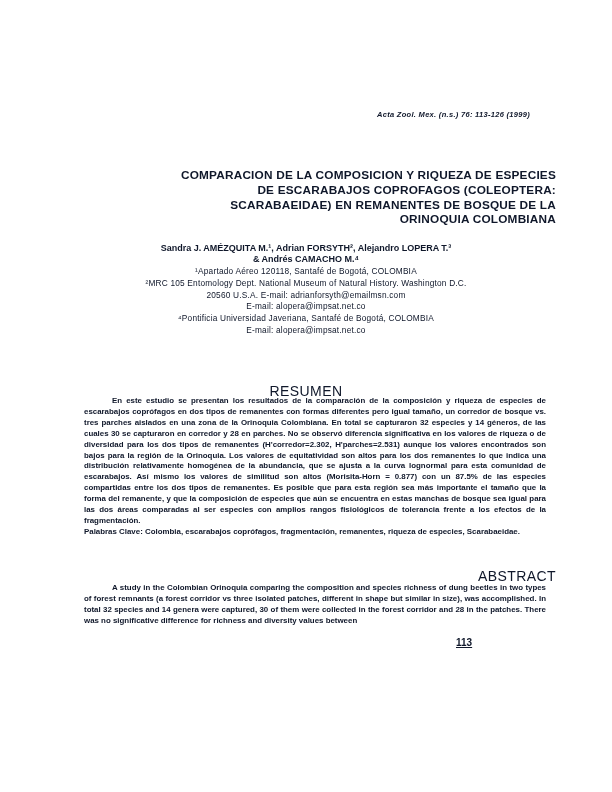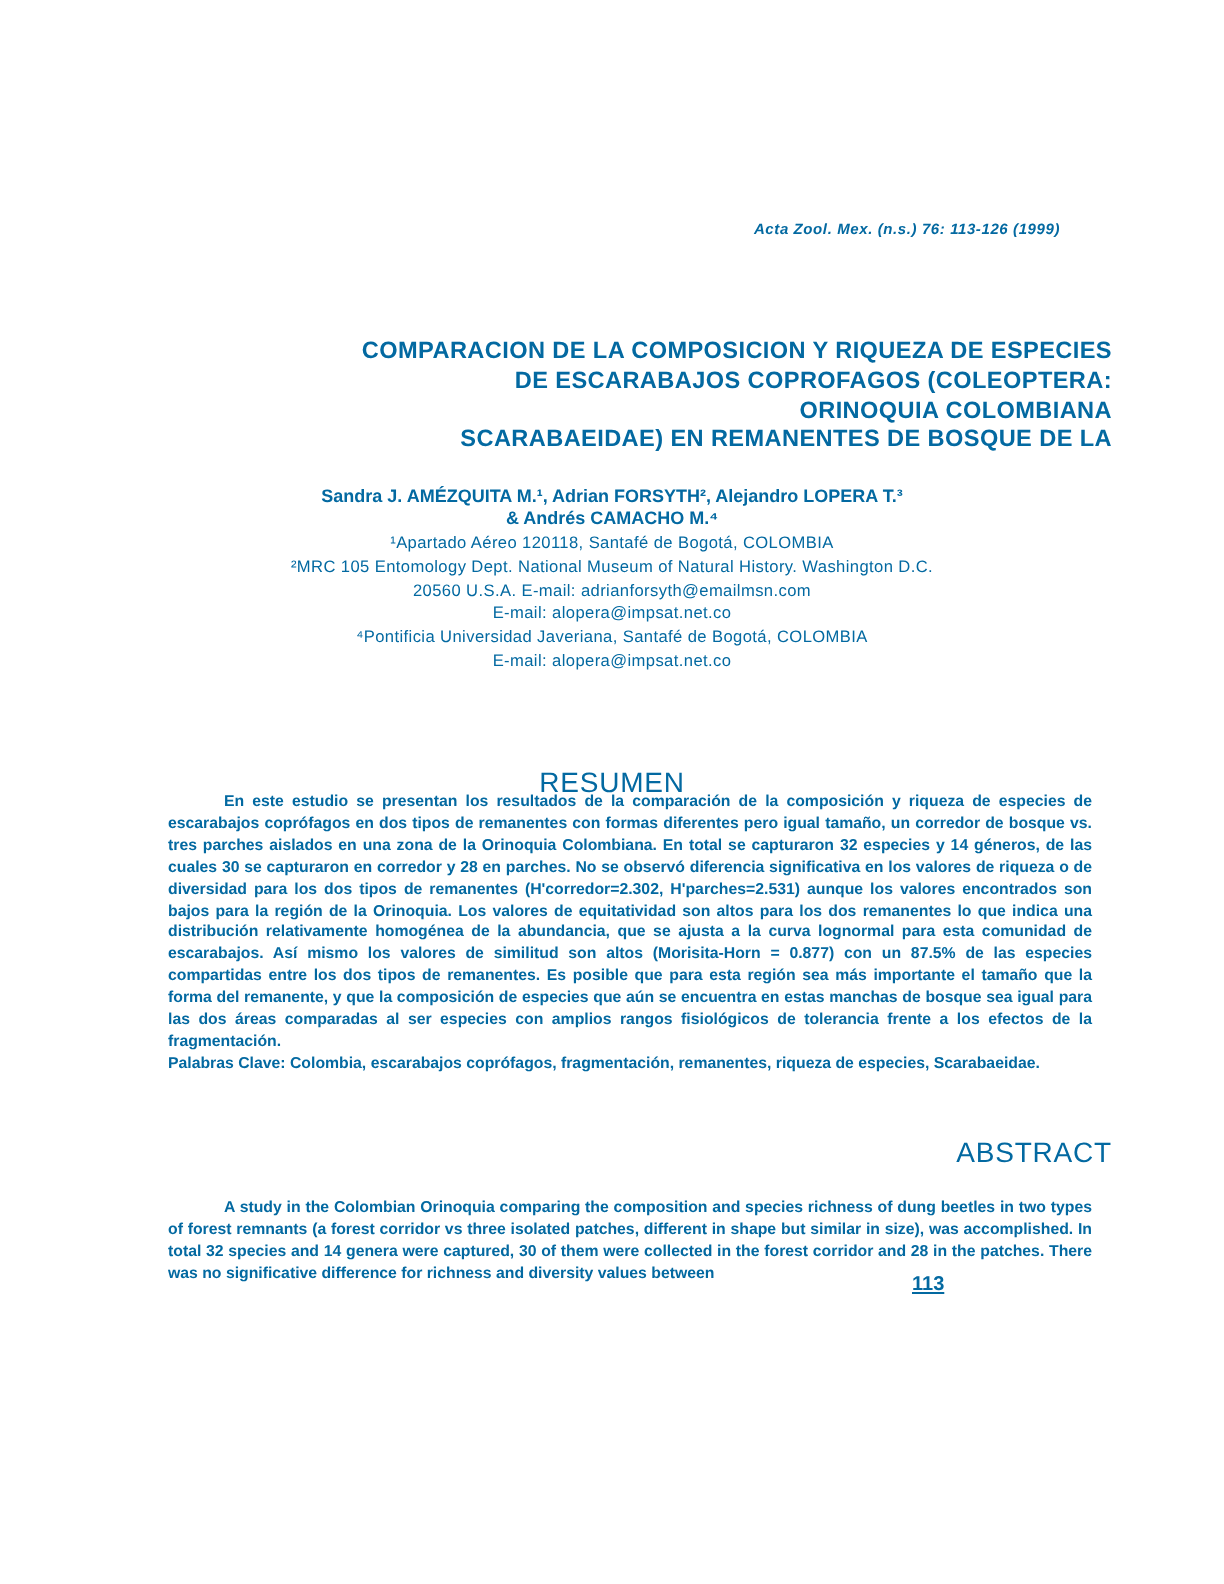--- a/index.html
+++ b/index.html
@@ -3,21 +3,21 @@
 <meta charset="utf-8">
 <style>
   html, body { margin: 0; padding: 0; background: #e8e8e8; }
   .page {
     position: relative;
     width: 612px;
     height: 792px;
     margin: 0 auto;
     background: #ffffff;
     font-family: "Liberation Sans", sans-serif;
-    color: #0369a1;
+    color: #0f172a;
     overflow: hidden;
     box-shadow: 0 0 2px rgba(0,0,0,.25);
   }
   .journal-header {
     position: absolute;
     top: 110px;
     right: 82px;
     font-style: italic;
     font-weight: bold;
     font-size: 7.5px;
@@ -71,21 +71,21 @@
   .body-block {
     position: absolute;
     left: 84px;
     width: 462px;
     text-align: justify;
     font-weight: bold;
     font-size: 7.9px;
     line-height: 10.9px;
   }
   .resumen-body { top: 396px; }
-  .abstract-body { top: 583px; margin-top: 16px; }
+  .abstract-body { top: 583px; }
   .body-block p { margin: 0; }
   .body-block p.indent { text-indent: 28px; }
   .kw-label { font-weight: bold; }
   .page-number {
     position: absolute;
     top: 637px;
     left: 456px;
     font-weight: bold;
     font-size: 10px;
     text-decoration: underline;
@@ -94,22 +94,22 @@
 </head>
 <body>
 
 <div class="page">
 
   <div class="journal-header">Acta Zool. Mex. (n.s.) 76: 113-126 (1999)</div>
 
   <div class="title">
     <span>COMPARACION DE LA COMPOSICION Y RIQUEZA DE ESPECIES</span>
     <span>DE ESCARABAJOS COPROFAGOS (COLEOPTERA:</span>
+    <span>SCARABAEIDAE) EN REMANENTES DE BOSQUE DE LA</span>
     <span>ORINOQUIA COLOMBIANA</span>
-    <span>SCARABAEIDAE) EN REMANENTES DE BOSQUE DE LA</span>
   </div>
 
   <div class="authors">
     <div>Sandra J. AMÉZQUITA M.¹, Adrian FORSYTH², Alejandro LOPERA T.³</div>
     <div>&amp; Andrés CAMACHO M.⁴</div>
   </div>
 
   <div class="affiliations">
     <div>¹Apartado Aéreo 120118, Santafé de Bogotá, COLOMBIA</div>
     <div>²MRC 105 Entomology Dept. National Museum of Natural History. Washington D.C.</div>

